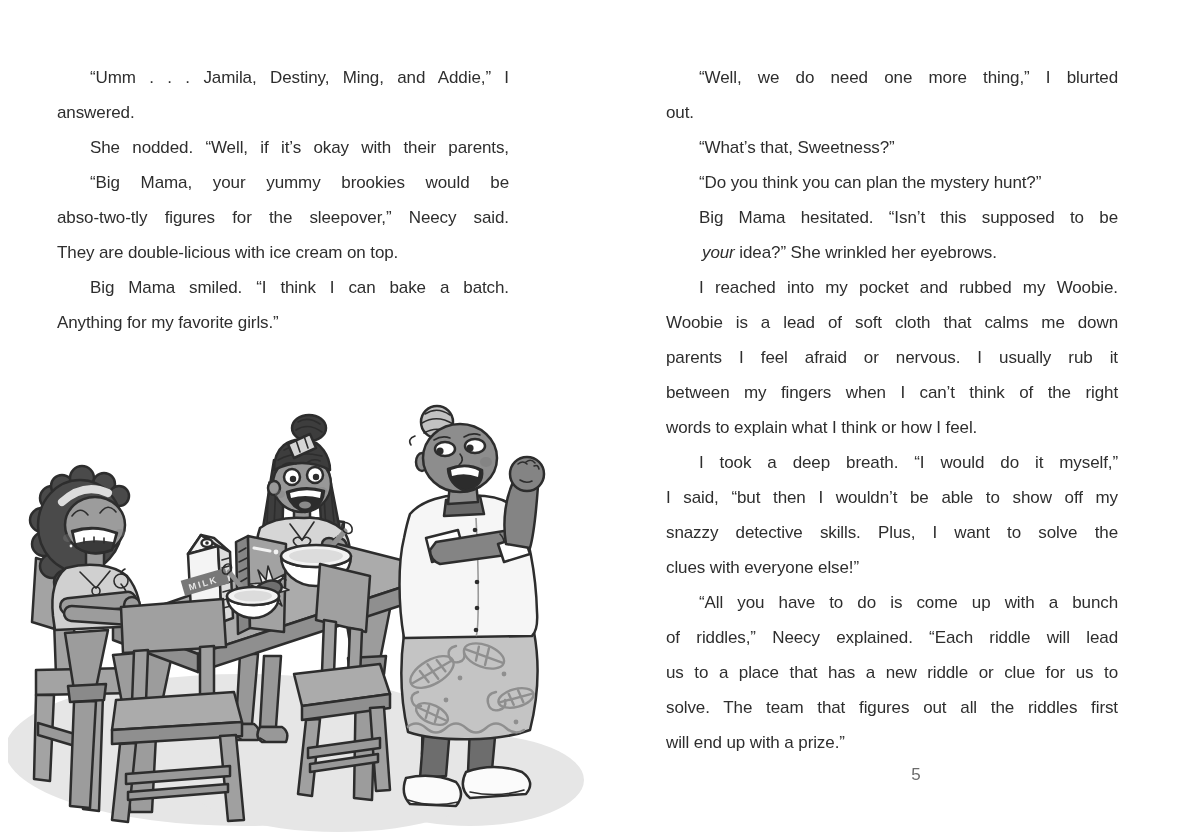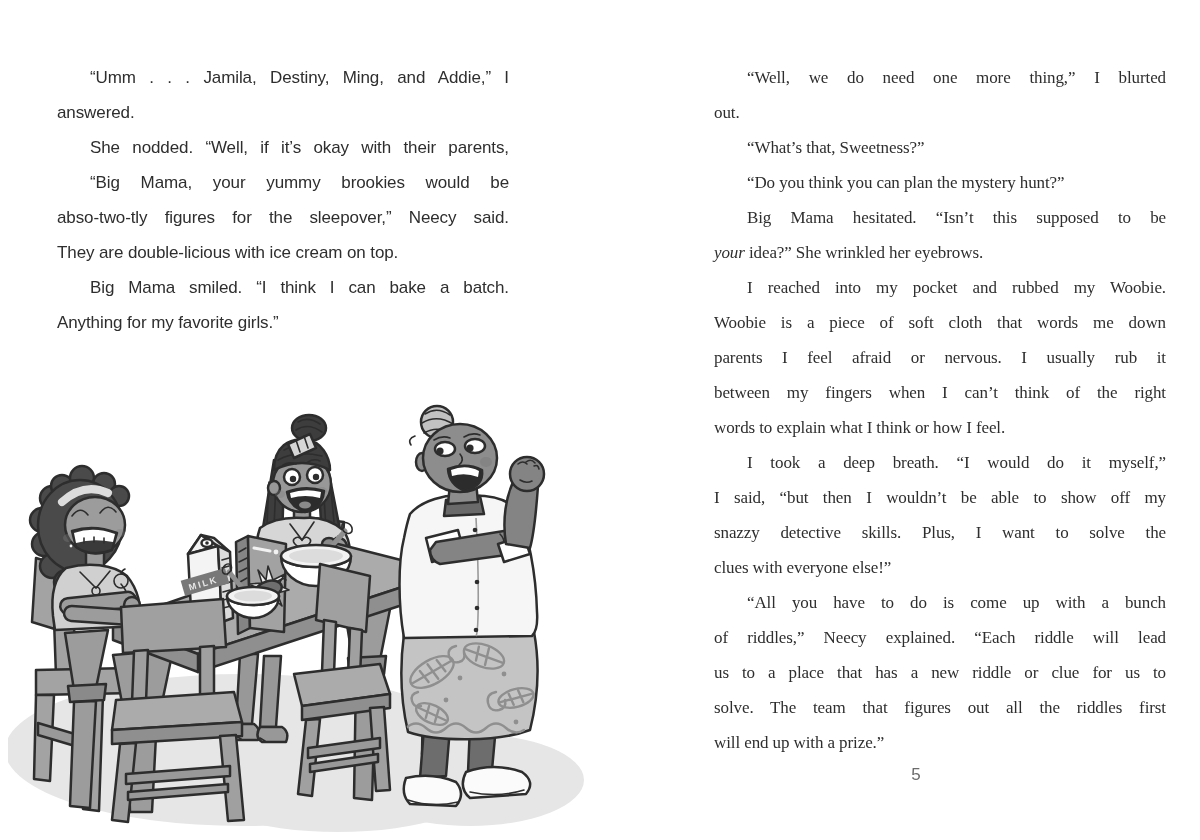--- a/index.html
+++ b/index.html
@@ -1,26 +1,26 @@
 <!DOCTYPE html>
 <html><head>
 <meta charset="utf-8">
 <style>
   html,body{margin:0;padding:0;background:#ffffff;width:1200px;height:840px;overflow:hidden;
             font-family:"Liberation Sans", sans-serif;}
   .spread{position:relative;width:985px;height:840px;background:#fff;}
   .col{position:absolute;top:60px;width:452px;color:#2e2e2e;font-size:17px;line-height:35px;
        letter-spacing:-0.1px;}
   .col-left{left:57px;}
-  .col-right{left:714px;font-family:Liberation Serif, serif;}
+  .col-right{left:666px;}
   .para{margin:0;}
   .line{height:35px;text-align:justify;text-align-last:justify;}
   .line.last{text-align-last:left;}
   .line.first{text-indent:33px;}
-  .it{font-style:italic;}
+  .it{font-style:italic;margin-left:36px;}
   .pagenum{position:absolute;left:690px;top:757px;width:452px;text-align:center;
            color:#6b6b6b;font-size:17px;line-height:35px;}
   .illo{position:absolute;left:8px;top:392px;width:580px;height:448px;}
   
   .ol{stroke:#2d2d2d;stroke-width:2.5;stroke-linejoin:round;stroke-linecap:round;}
   .thin{stroke:#2d2d2d;stroke-width:1.6;stroke-linecap:round;fill:none;}
   .pat{stroke:#8f8f8f;fill:none;stroke-width:2.4;stroke-linecap:round;}
   text.milk{font-family:"Liberation Sans",sans-serif;font-size:9px;font-weight:bold;
             letter-spacing:2px;fill:#e6e6e6;}
 </style>
@@ -57,21 +57,21 @@
       </div>
       <div class="para">
         <div class="line first last"><span>“Do you think you can plan the mystery hunt?”</span></div>
       </div>
       <div class="para">
         <div class="line first"><span>Big Mama hesitated. “Isn’t this supposed to be</span></div>
         <div class="line last"><span class="it">your</span><span> idea?” She wrinkled her eyebrows.</span></div>
       </div>
       <div class="para">
         <div class="line first"><span>I reached into my pocket and rubbed my Woobie.</span></div>
-        <div class="line"><span>Woobie is a piece of soft cloth that words me down</span></div>
+        <div class="line"><span>Woobie is a lead of soft cloth that calms me down</span></div>
         <div class="line"><span>parents I feel afraid or nervous. I usually rub it</span></div>
         <div class="line"><span>between my fingers when I can’t think of the right</span></div>
         <div class="line last"><span>words to explain what I think or how I feel.</span></div>
       </div>
       <div class="para">
         <div class="line first"><span>I took a deep breath. “I would do it myself,”</span></div>
         <div class="line"><span>I said, “but then I wouldn’t be able to show off my</span></div>
         <div class="line"><span>snazzy detective skills. Plus, I want to solve the</span></div>
         <div class="line last"><span>clues with everyone else!”</span></div>
       </div>

